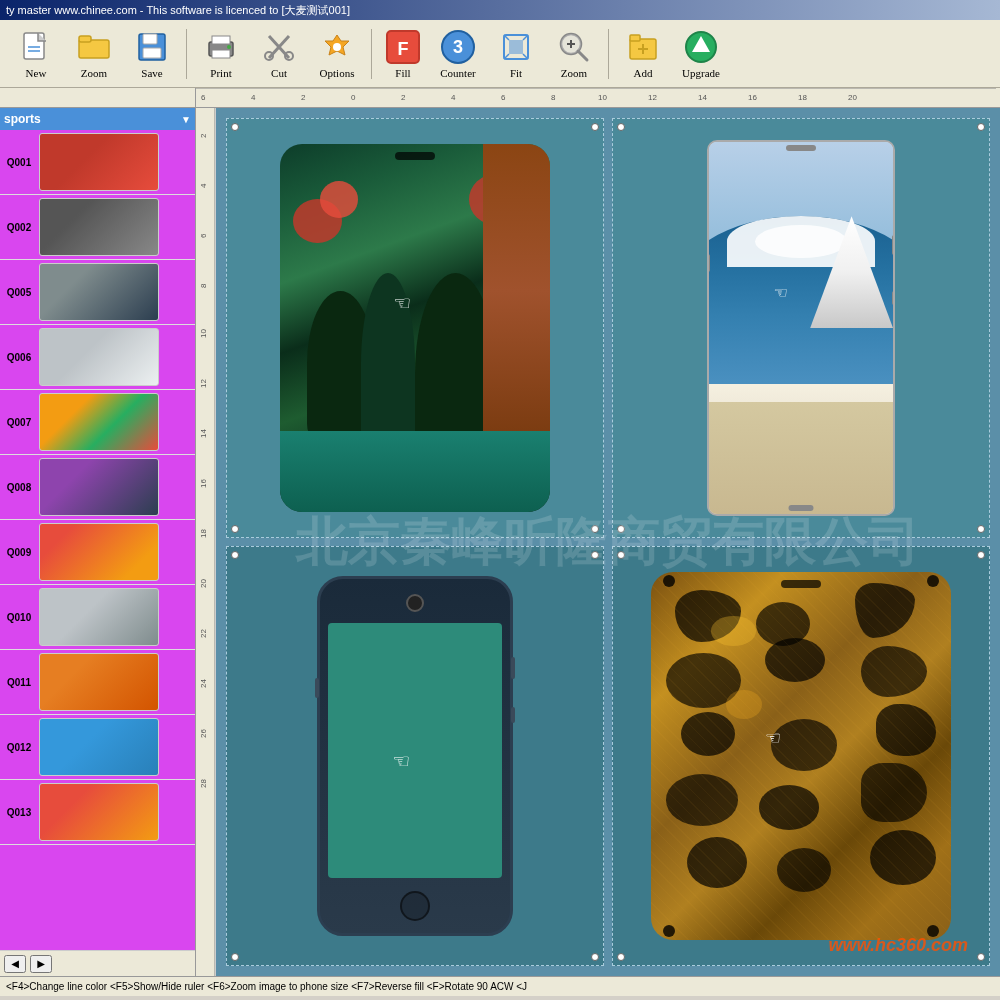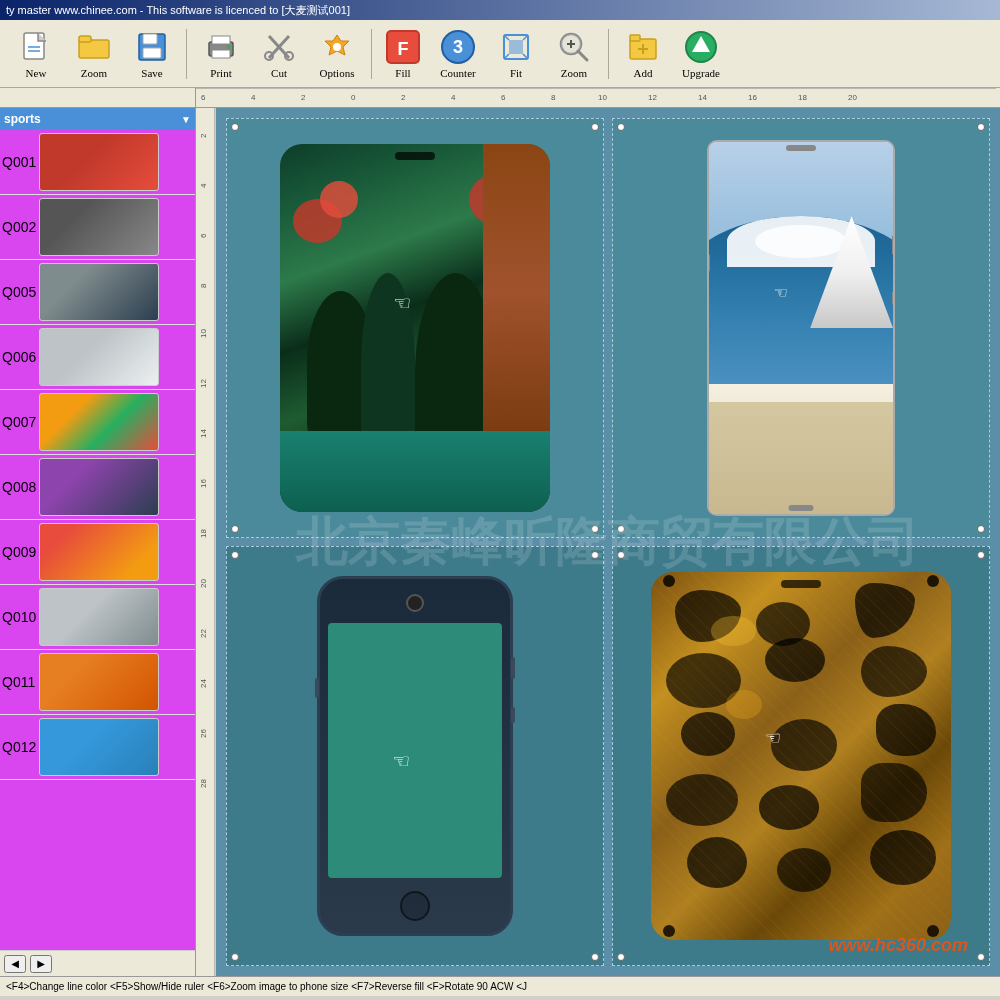--- a/index.html
+++ b/index.html
@@ -109,25 +109,26 @@
     }
     .sidebar-item {
       display: flex;
       align-items: center;
       border-bottom: 1px solid #ddd;
       height: 65px;
       padding: 2px;
       cursor: pointer;
     }
     .sidebar-label {
-      font-size: 14px;
-      font-weight: normal;
+      font-size: 10px;
+      font-weight: bold;
       color: #000;
       min-width: 34px;
       margin-right: 3px;
+      text-align: center;
     }
     .sidebar-thumb-placeholder {
       width: 120px;
       height: 58px;
       background: #eee;
       border: 1px solid #ccc;
     }
 
     
     #ruler-v {
@@ -514,20 +515,24 @@
       <div class="sidebar-item">
         <span class="sidebar-label">Q011</span>
         <div class="sidebar-thumb-placeholder thumb-q011" style="border-radius:3px;"></div>
       </div>
 
       <div class="sidebar-item">
         <span class="sidebar-label">Q012</span>
         <div class="sidebar-thumb-placeholder thumb-q012" style="border-radius:3px;"></div>
       </div>
 
+      <div class="sidebar-item">
+        <span class="sidebar-label">Q013</span>
+        <div class="sidebar-thumb-placeholder thumb-q013" style="border-radius:3px;"></div>
+      </div>
 
     </div>
 
     <div style="height:26px;background:#ece9d8;border-top:1px solid #ccc;display:flex;align-items:center;padding:0 4px;gap:4px;">
       <button style="width:22px;height:18px;font-size:10px;cursor:pointer;">◀</button>
       <button style="width:22px;height:18px;font-size:10px;cursor:pointer;">▶</button>
     </div>
   </div>
 
   <div id="ruler-v">

